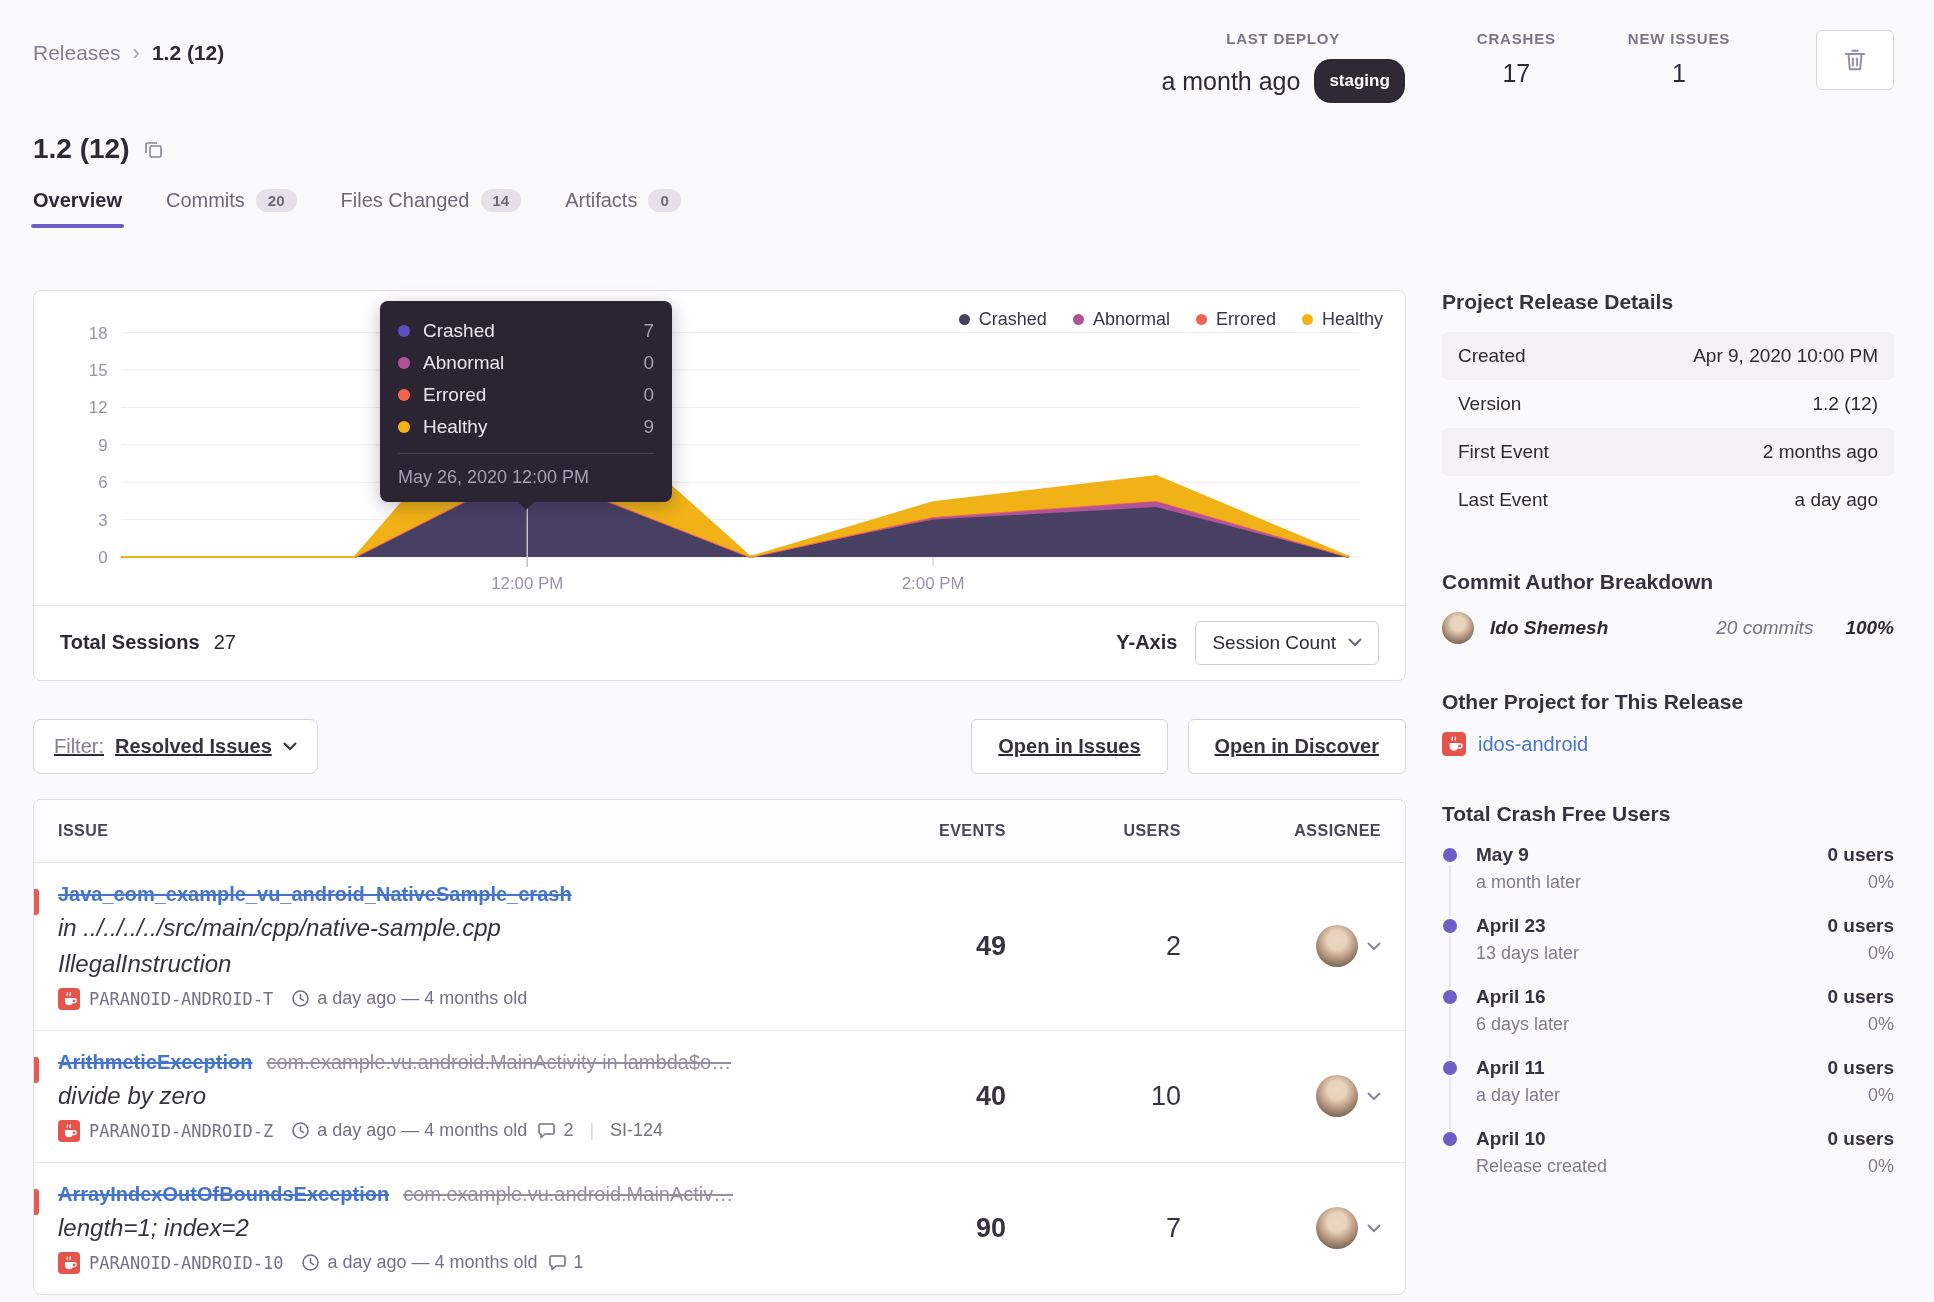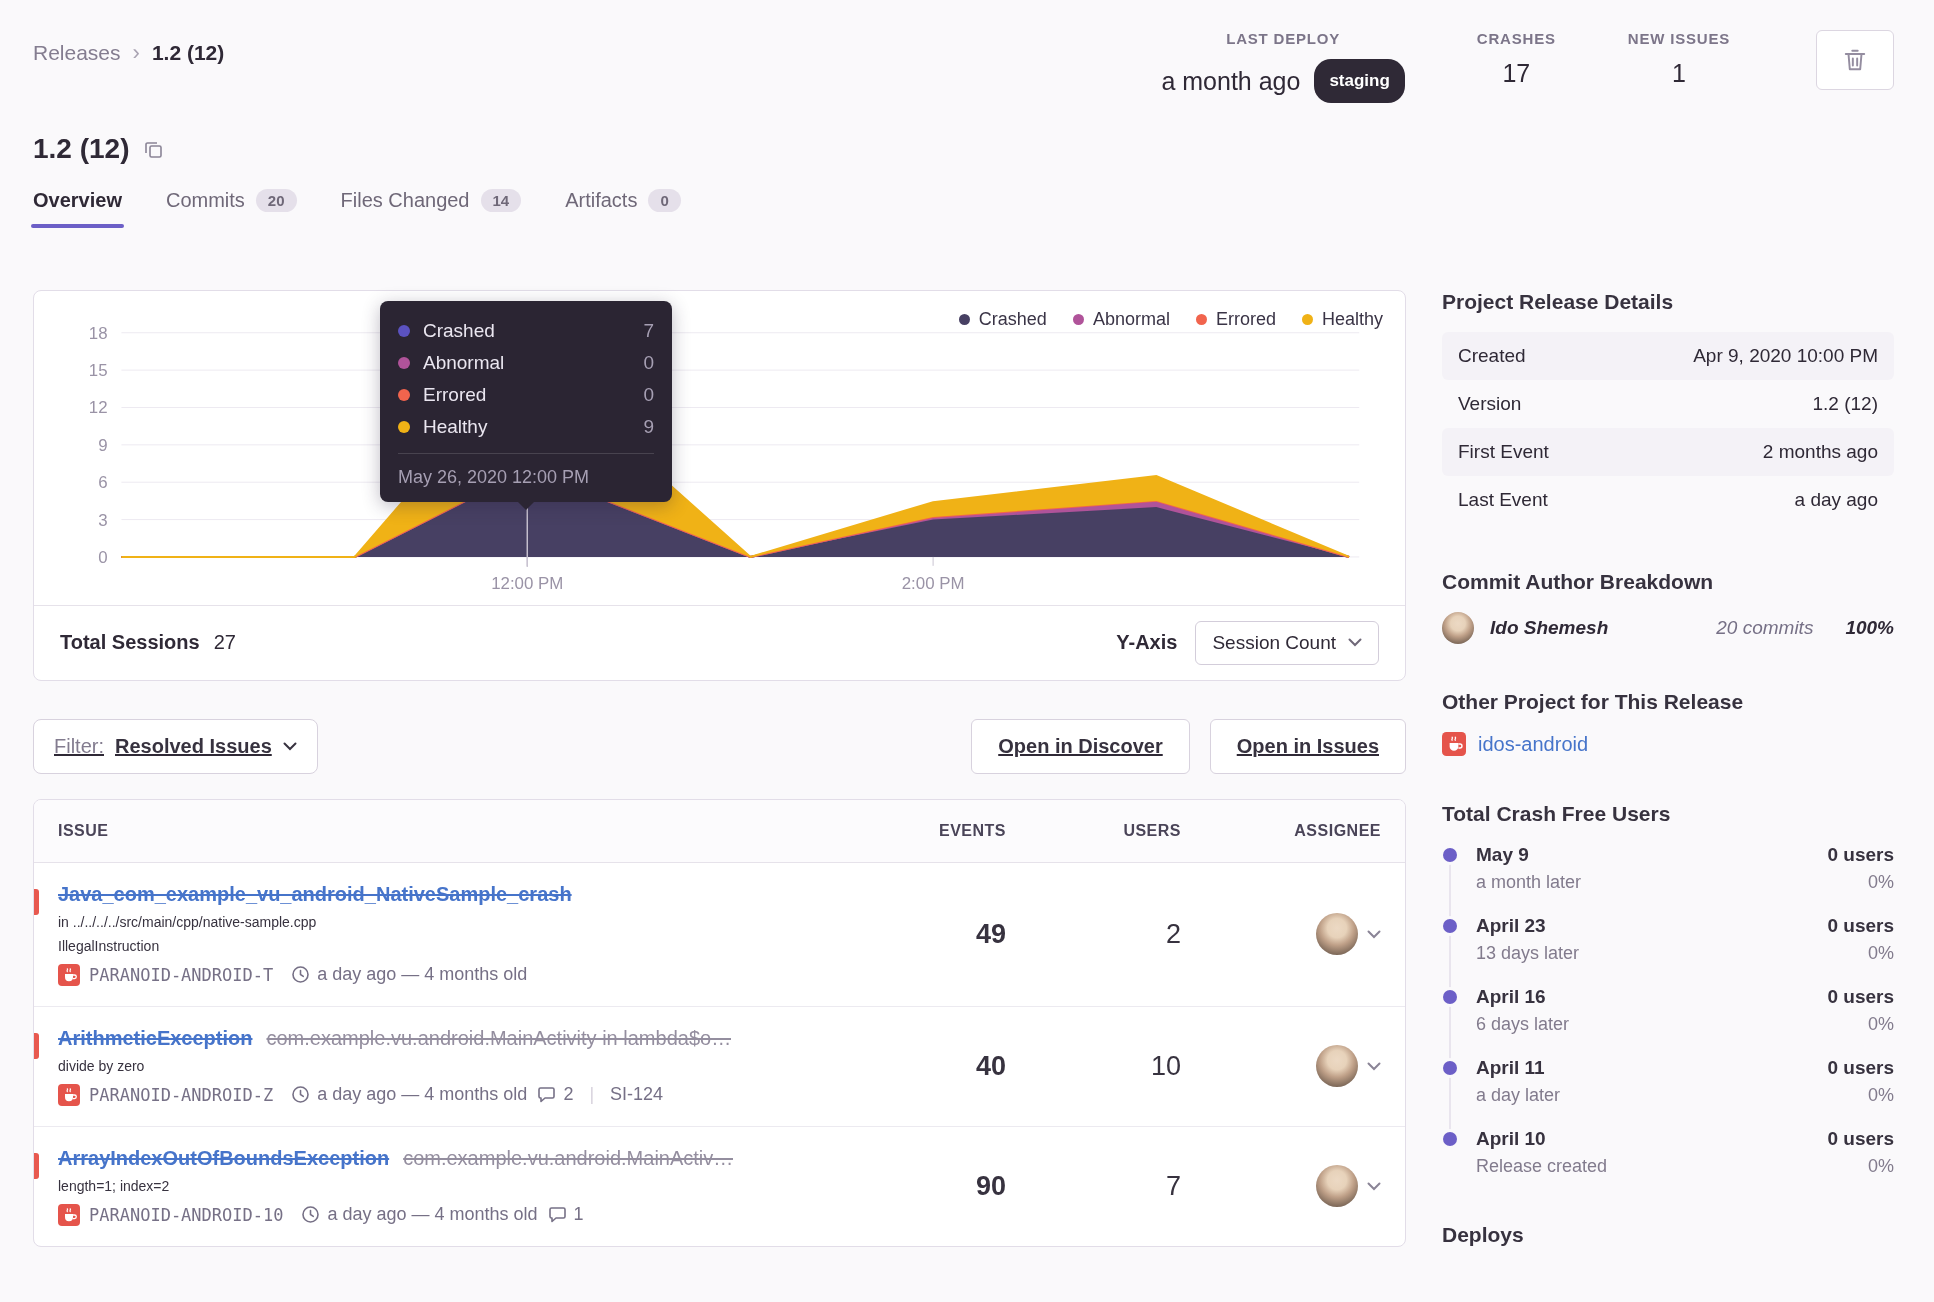--- a/index.html
+++ b/index.html
@@ -84,21 +84,21 @@
   .col-events { width:170px; text-align:right; }
   .col-users { width:175px; text-align:right; }
   .col-assignee { width:200px; text-align:right; }
   .issue-row { position:relative; display:flex; align-items:center; padding:20px 24px; border-bottom:1px solid #eceaf0; }
   .issue-row:last-child { border-bottom:none; }
   .red-tag { position:absolute; left:0; top:26px; width:5px; height:26px; background:#e8594f; border-radius:0 3px 3px 0; }
   .issue-main { flex:1; min-width:0; display:flex; flex-direction:column; gap:8px; }
   .issue-title-line { display:flex; align-items:baseline; gap:14px; white-space:nowrap; overflow:hidden; font-size:20px; }
   .issue-link { color:#4674ca; font-weight:600; text-decoration:line-through; cursor:pointer; flex:none; }
   .issue-culprit { color:#948e9f; text-decoration:line-through; overflow:hidden; text-overflow:ellipsis; }
-  .issue-sub { font-size:14px; color:#37323f; }
+  .issue-sub { font-size:24px; color:#37323f;font-style:italic; }
   .issue-meta { display:flex; align-items:center; gap:10px; margin-top:2px; font-size:18px; color:#767086; }
   .proj-badge { display:flex; align-items:center; gap:9px; font-family:"DejaVu Sans Mono",monospace;
                 font-size:17px; color:#767086; margin-right:8px; }
   .meta-item { display:flex; align-items:center; gap:7px; }
   .meta-sep { color:#d7d2dd; margin:0 6px; }
   .cell-events { width:170px; text-align:right; font-size:27px; color:#37323f;font-weight:bold; }
   .cell-users { width:175px; text-align:right; font-size:27px; color:#37323f; }
   .cell-assignee { width:200px; display:flex; justify-content:flex-end; align-items:center; gap:9px; }
   .avatar { border-radius:50%;
             background:radial-gradient(circle at 50% 36%, #ecd9c4 0%, #e7d2ba 28%, #bfa088 50%, #86705f 74%, #5c4f46 100%); }
@@ -289,22 +289,22 @@
         <button class="filter-btn">
           <span class="filter-label">Filter:</span>
           <span class="filter-value">Resolved Issues</span>
           <span class="ic">
             <svg width="14" height="9" viewBox="0 0 14 9" fill="none" stroke="#37323f" stroke-width="2" stroke-linecap="round">
                 <path d="M1.5 1.5 7 7l5.5-5.5"></path>
               </svg>
           </span>
         </button>
         <div class="actions">
+          <button class="action-btn">Open in Issues</button>
           <button class="action-btn">Open in Discover</button>
-          <button class="action-btn">Open in Issues</button>
         </div>
       </div>
 
       <section class="panel issues-panel">
         <div class="issues-head">
           <div class="col-issue">ISSUE</div>
           <div class="col-events">EVENTS</div>
           <div class="col-users">USERS</div>
           <div class="col-assignee">ASSIGNEE</div>
         </div>
@@ -559,18 +559,15 @@
               <span>0 users</span>
             </div>
             <div class="tl-bottom">
               <span>Release created</span>
               <span>0%</span>
             </div>
           </div>
         </div>
       </div>
 
-      <div class="side-section">
-        <div class="side-heading">Deploys</div>
-      </div>
     </aside>
   </div>
 </div>
 
 </body></html>

